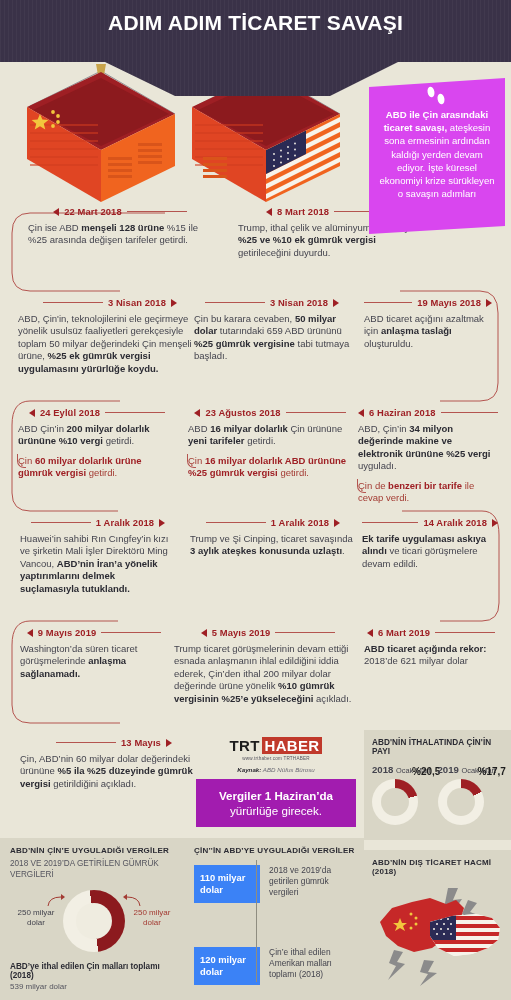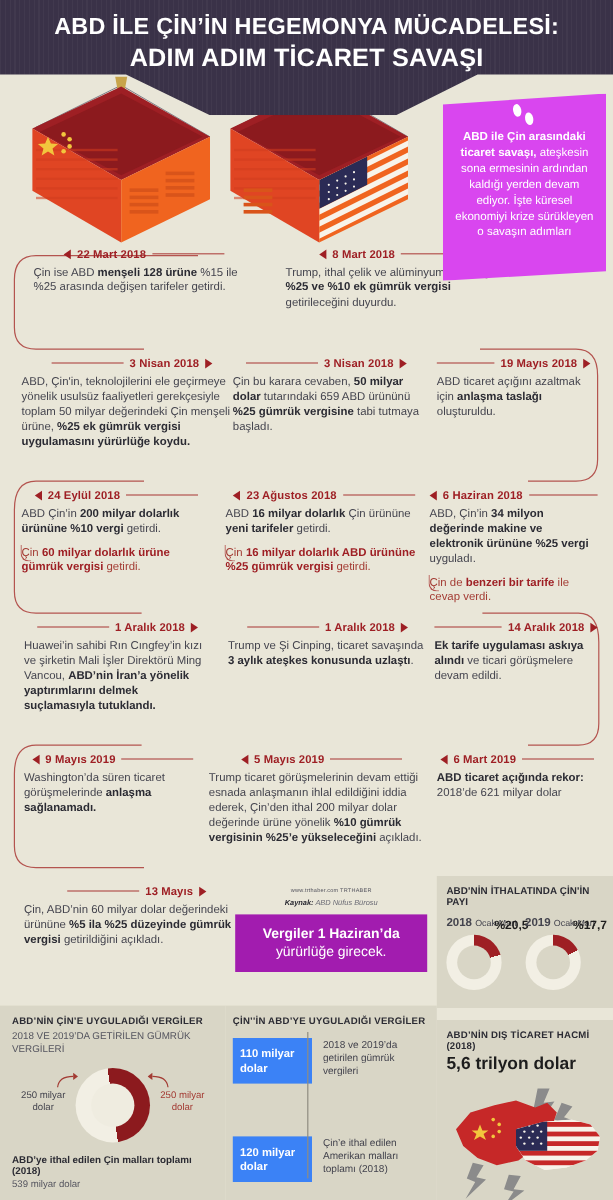--- a/index.html
+++ b/index.html
@@ -136,21 +136,20 @@
   .brbig{ font-size:14.5px; font-weight:bold; color:#1d1d1d; margin-top:3px; }
   #maps{ position:relative; width:140px; height:108px; margin-top:2px; }
 </style>
 </head>
 <body>
 
 <div id="header">
   <div id="header-stripes"></div>
 </div>
 <div id="title-wrap">
-  <div class="title-l1">ABD İLE ÇİN’İN HEGEMONYA MÜCADELESİ:</div>
   <div class="title-l2">ADIM ADIM TİCARET SAVAŞI</div>
 </div>
 
 <svg id="art" viewBox="0 0 511 150">
 
   <g stroke="#6b6b7a" stroke-width="0.7" fill="none">
     <path d="M101,7 L101,3"></path>
       <path d="M101,9 L30,44 M101,9 L131,88 M101,9 L175,52"></path>
     <path d="M266,7 L266,3"></path>
       <path d="M266,9 L196,44 M266,9 L296,88 M266,9 L340,52"></path>
@@ -396,20 +395,23 @@
             <span class="tdate">13 Mayıs</span>
             <span class="arrow-r"></span>
           </div>
           <div class="tbody">Çin, ABD’nin 60 milyar dolar değerindeki ürününe <b>%5 ila %25 düzeyinde gümrük vergisi</b> getirildiğini açıkladı.</div>
         </div>
       </div>
     </div>
 </div>
 
 <div id="trt">
+  <div class="trt-logo">
+    <span>TRT</span><span class="hb">HABER</span>
+  </div>
   <div class="trt-sub">www.trthaber.com      TRTHABER</div>
   <div class="trt-src">
     <b>Kaynak:</b><span> ABD Nüfus Bürosu</span>
   </div>
   <div id="notice">
     <b>Vergiler 1 Haziran’da</b><span> yürürlüğe girecek.</span>
   </div>
 </div>
 
 <div id="pies">
@@ -473,21 +475,20 @@
       <div class="bartxt">2018  ve 2019’da getirilen gümrük vergileri</div>
     </div>
     <div class="barrow" style="margin-top:44px">
       <div class="barbox">120 milyar dolar</div>
       <div class="bartxt">Çin’e ithal edilen Amerikan malları toplamı (2018)</div>
     </div>
   </div>
 
   <div id="br">
     <div class="bhead">ABD’NİN DIŞ TİCARET HACMİ (2018)</div>
-    <div class="brbig">5,6 trilyon dolar</div>
     <svg id="maps" viewBox="0 0 140 108">
       <g>
         <path d="M76,10 l10,0 l-5,12 l9,-1 l-15,22 l5,-14 l-8,1 z" fill="#8b8b8b"></path>
         <path d="M96,22 l9,3 l-7,9 l8,3 l-18,15 l9,-13 l-7,-3 z" fill="#8b8b8b"></path>
         <path d="M22,72 l9,2 l-6,10 l8,2 l-17,16 l8,-14 l-7,-3 z" fill="#8b8b8b"></path>
         <path d="M52,82 l10,1 l-6,11 l9,1 l-17,13 l8,-12 l-8,-2 z" fill="#8b8b8b"></path>
       </g>
       <path d="M8,44 L20,30 L40,24 L58,20 L74,26 L84,22 L92,30 L88,42 L78,48 L74,60 L60,70 L42,74 L26,68 L14,58 Z" fill="#c62828"></path>
       <g fill="#f2c63d">
         <polygon points="28,40 30,45 35,45 31,48 33,53 28,50 23,53 25,48 21,45 26,45"></polygon>

